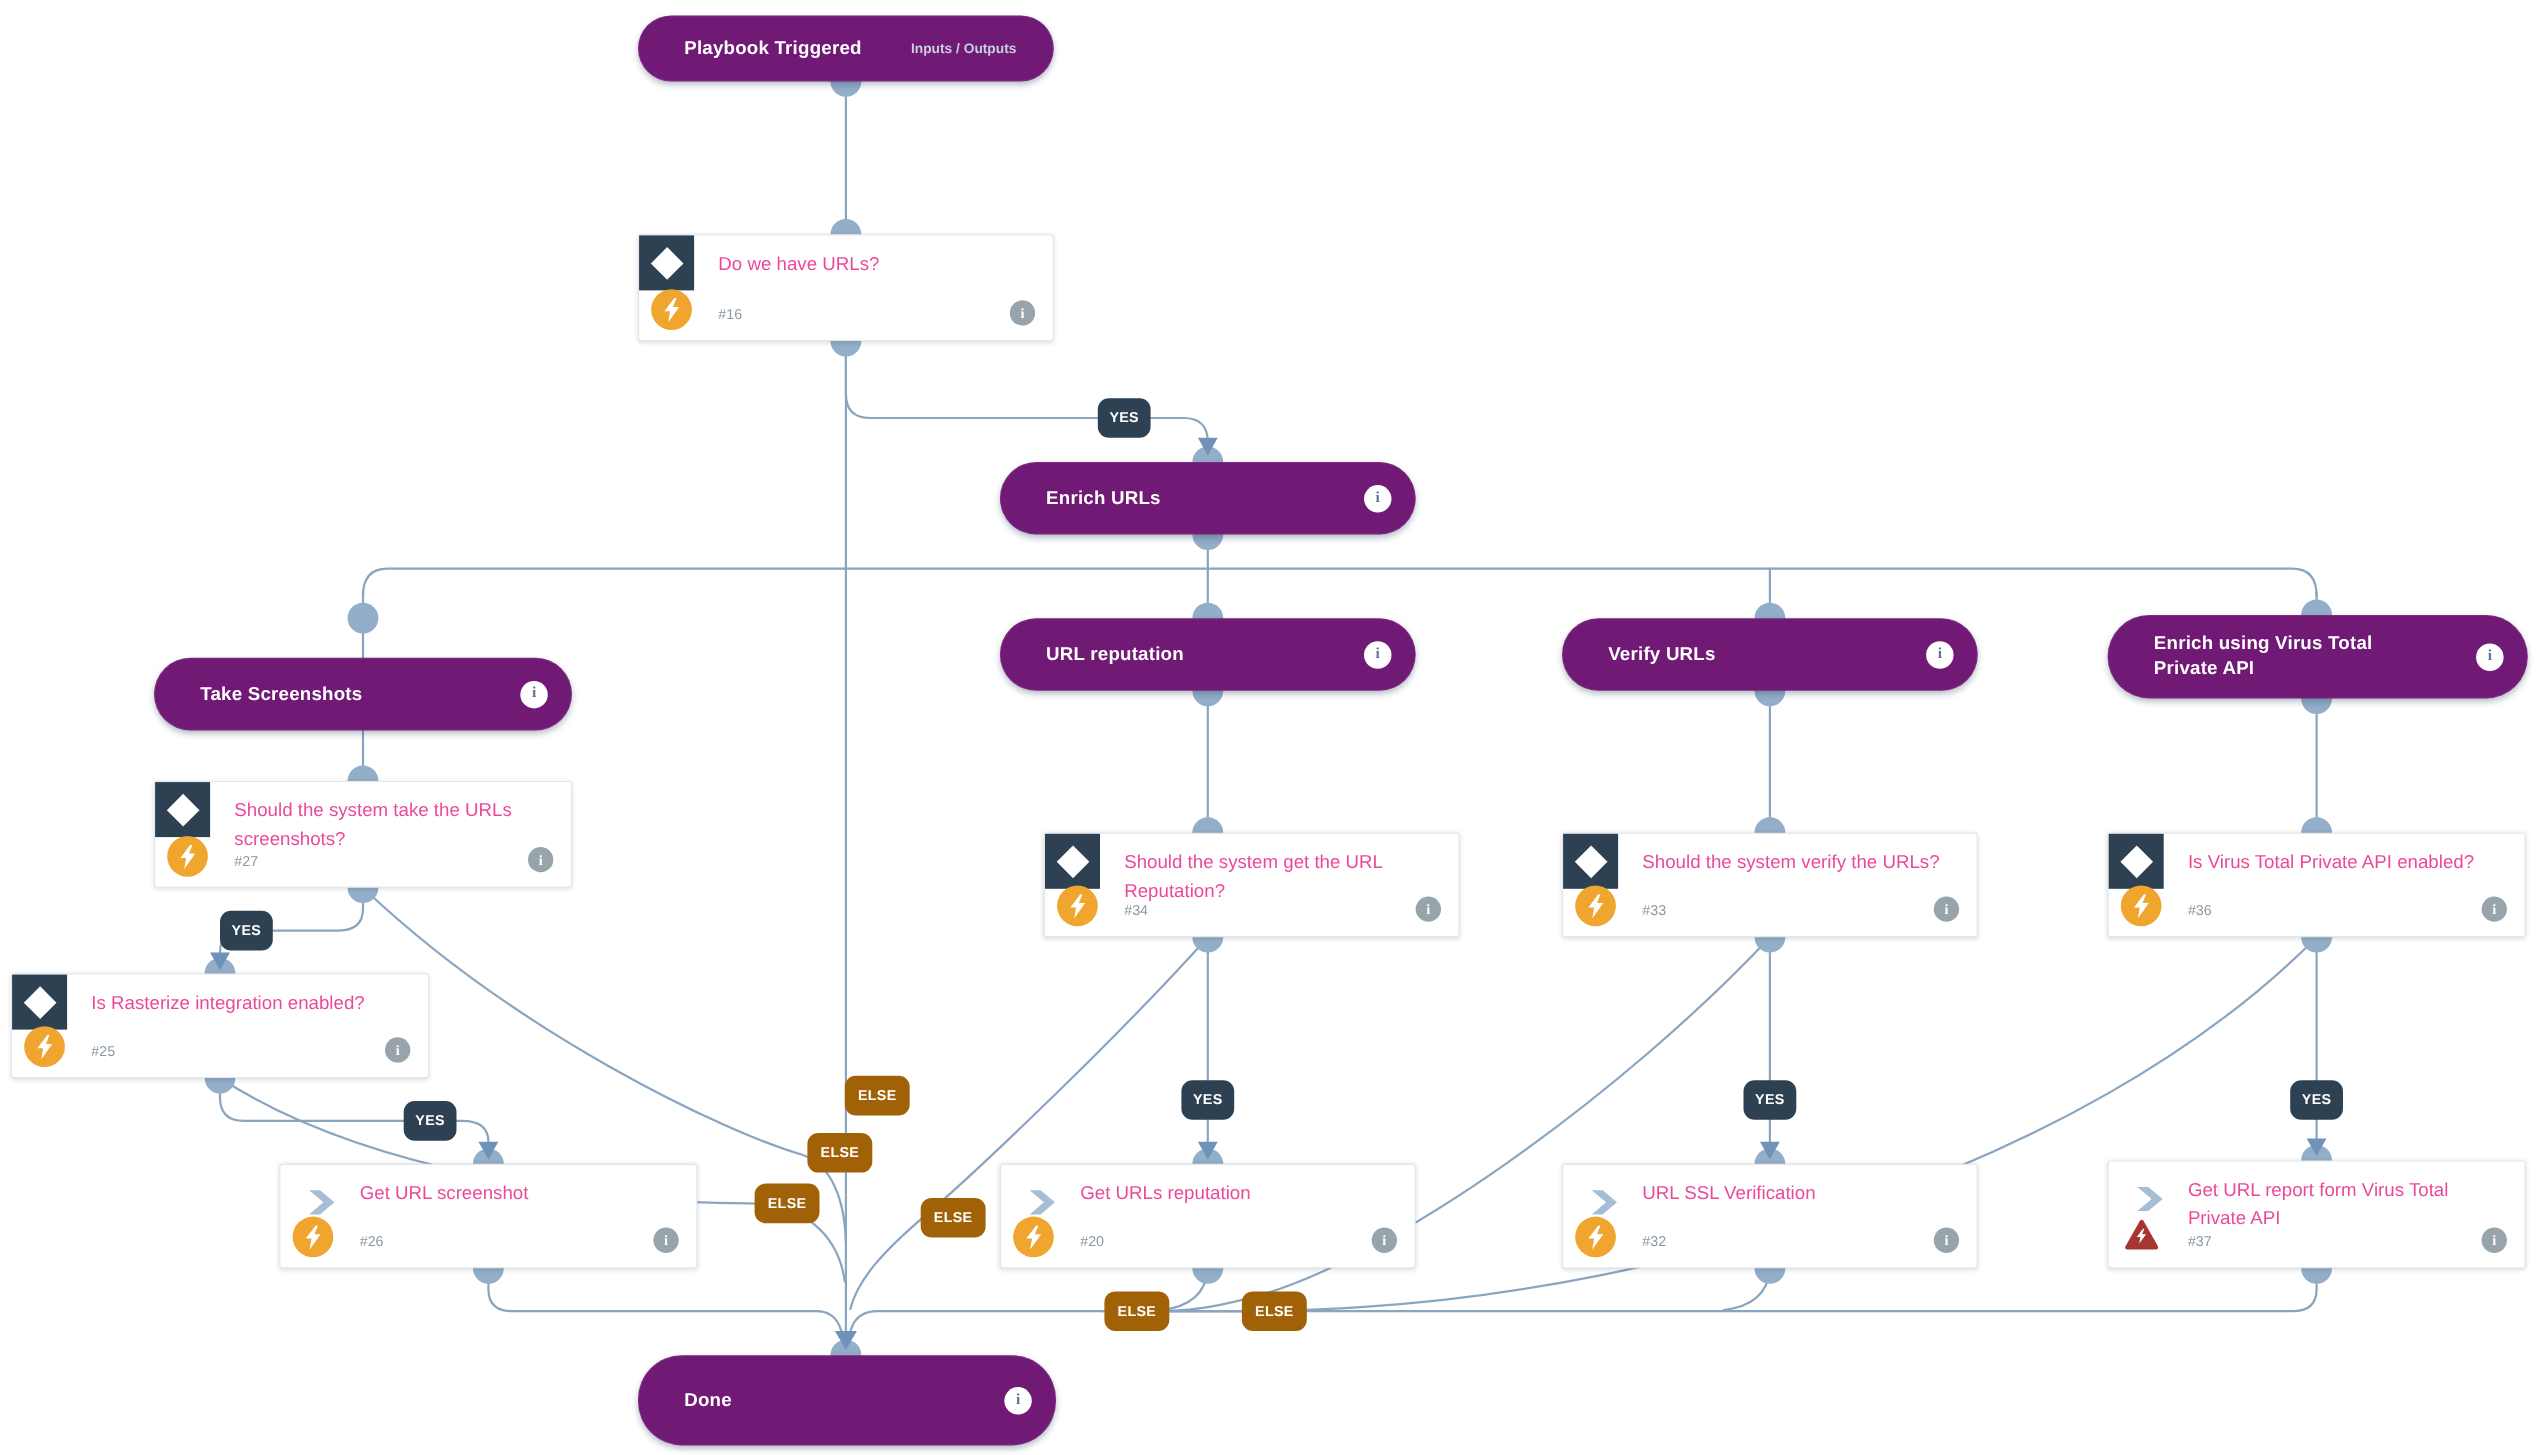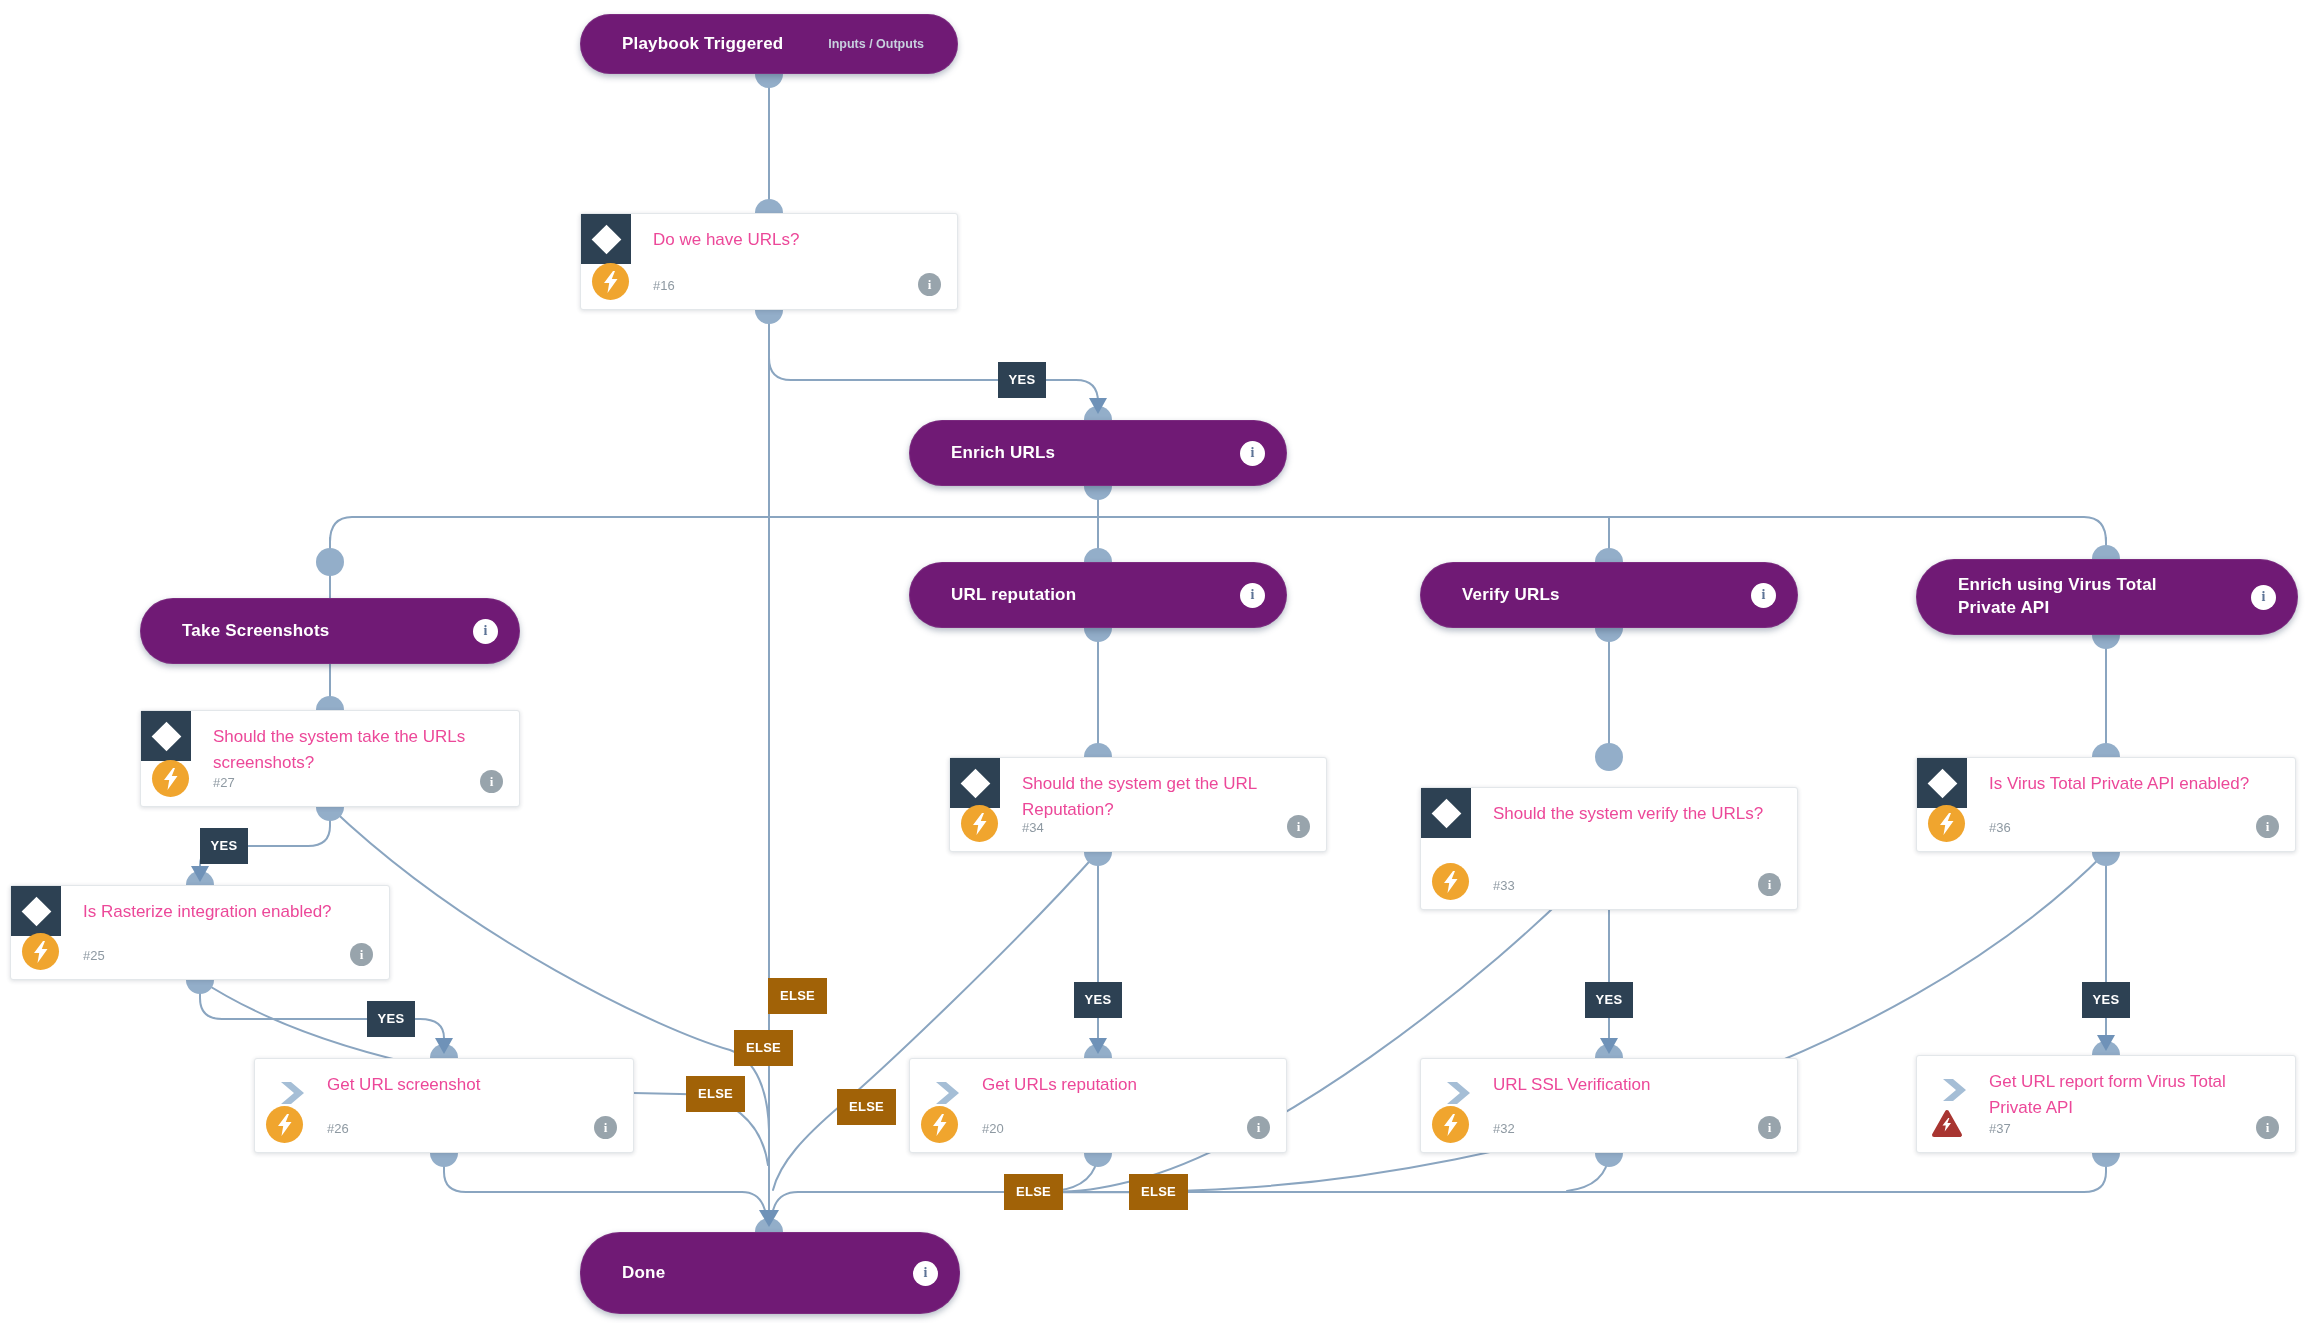--- a/index.html
+++ b/index.html
@@ -33,21 +33,21 @@
            background:#f0a52e; display:flex; align-items:center; justify-content:center; }
   .badge-err { position:absolute; left:14px; bottom:10px; }
   .task-id { position:absolute; left:72px; bottom:16px; color:#8e99a2; font-size:13px; }
   .info-gray { position:absolute; right:16px; bottom:13px; width:23px; height:23px; border-radius:50%;
                background:#98a4ac; color:#ffffff; font-size:13px; font-weight:700;
                font-family:"Liberation Serif","DejaVu Serif",serif;
                display:flex; align-items:center; justify-content:center; }
 
   
   .elbl { position:absolute; z-index:2; height:36px; line-height:36px; text-align:center;
-          border-radius:0; color:#ffffff; font-size:13px; font-weight:700; letter-spacing:.3px; }
+          border-radius:10px; color:#ffffff; font-size:13px; font-weight:700; letter-spacing:.3px; }
   .elbl.yes  { width:48px; background:#2d4153; }
   .elbl.else { width:59px; background:#a16207;margin-left:24px; }
 </style>
 </head>
 <body>
 
 <div id="canvas">
 
   <svg id="wires" width="2306" height="1323" viewBox="0 0 2306 1323">
     <g fill="none" stroke="#8aa5c0" stroke-width="2" stroke-linecap="round">
@@ -219,21 +219,21 @@
     <div class="card-title">Should the system get the URL Reputation?</div>
     <div class="badge">
       <svg width="20" height="22" viewBox="0 0 20 22">
           <path d="M12 0 L3 12 H8.2 L6.5 22 L16.5 8 H10.8 L14 0 Z" fill="#fff"></path>
         </svg>
     </div>
     <div class="task-id">#34</div>
     <div class="info-gray">i</div>
   </div>
 
-  <div class="card" style="left:1420px; top:787px; width:378px; height:123px;">
+  <div class="card" style="left:1420px; top:757px; width:378px; height:95px;">
     <div class="cond-sq">
         <div class="diamond"></div>
       </div>
     <div class="card-title">Should the system verify the URLs?</div>
     <div class="badge">
       <svg width="20" height="22" viewBox="0 0 20 22">
           <path d="M12 0 L3 12 H8.2 L6.5 22 L16.5 8 H10.8 L14 0 Z" fill="#fff"></path>
         </svg>
     </div>
     <div class="task-id">#33</div>

